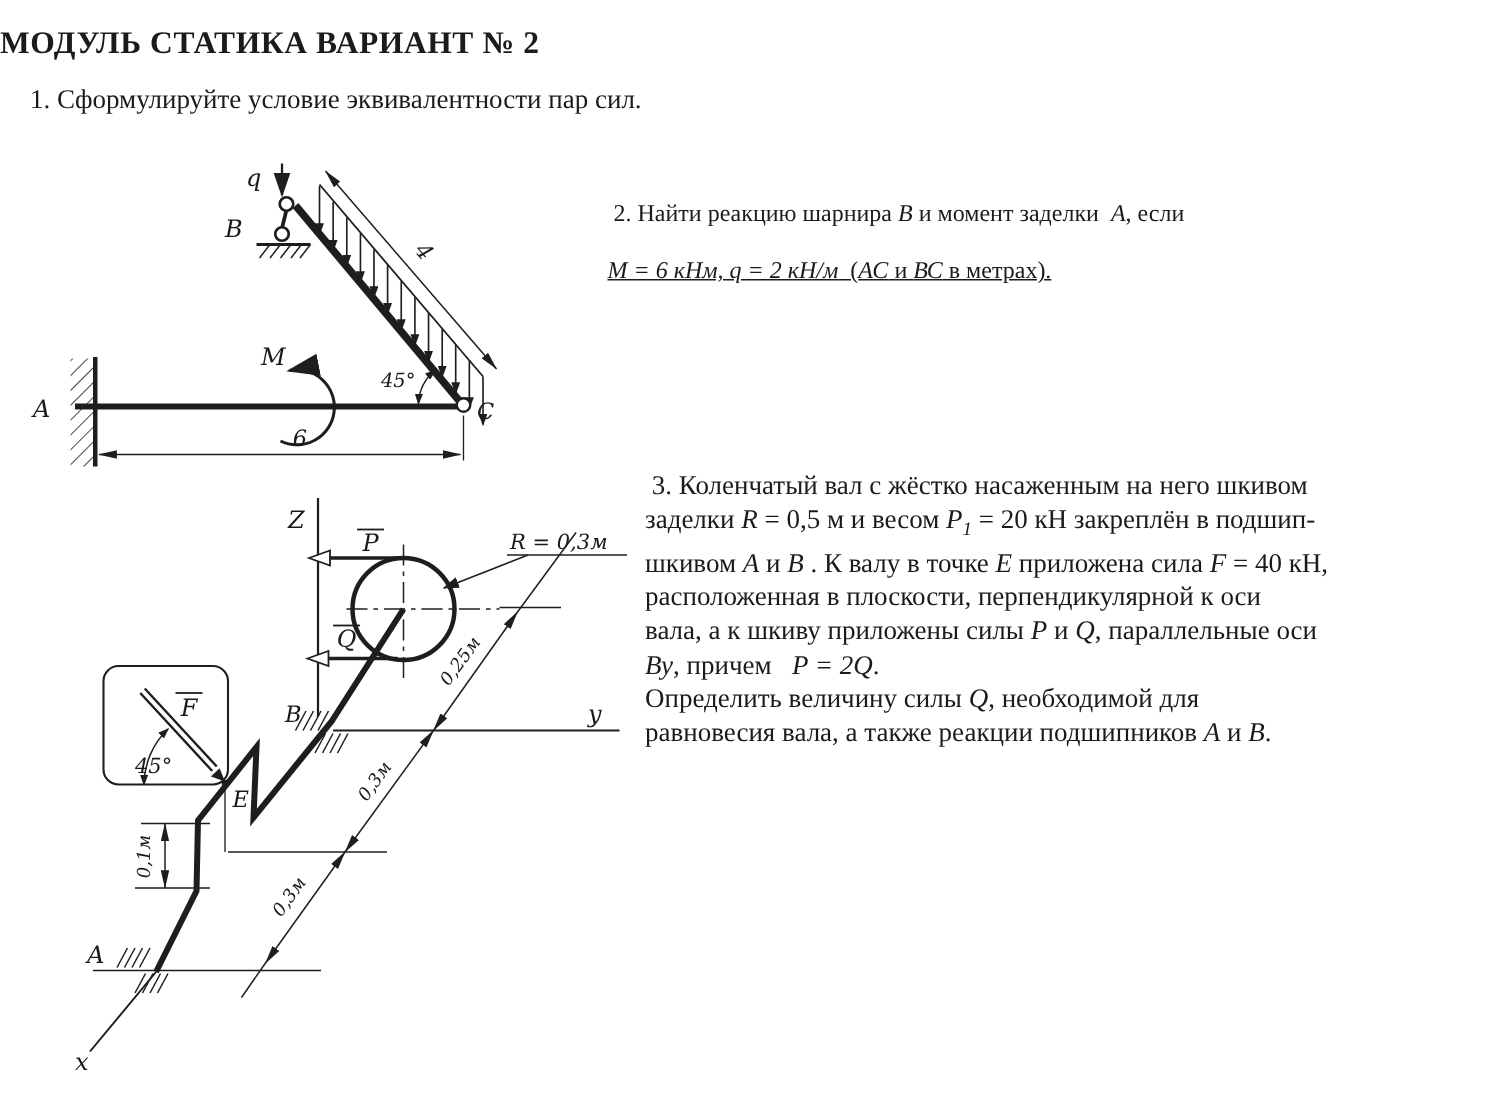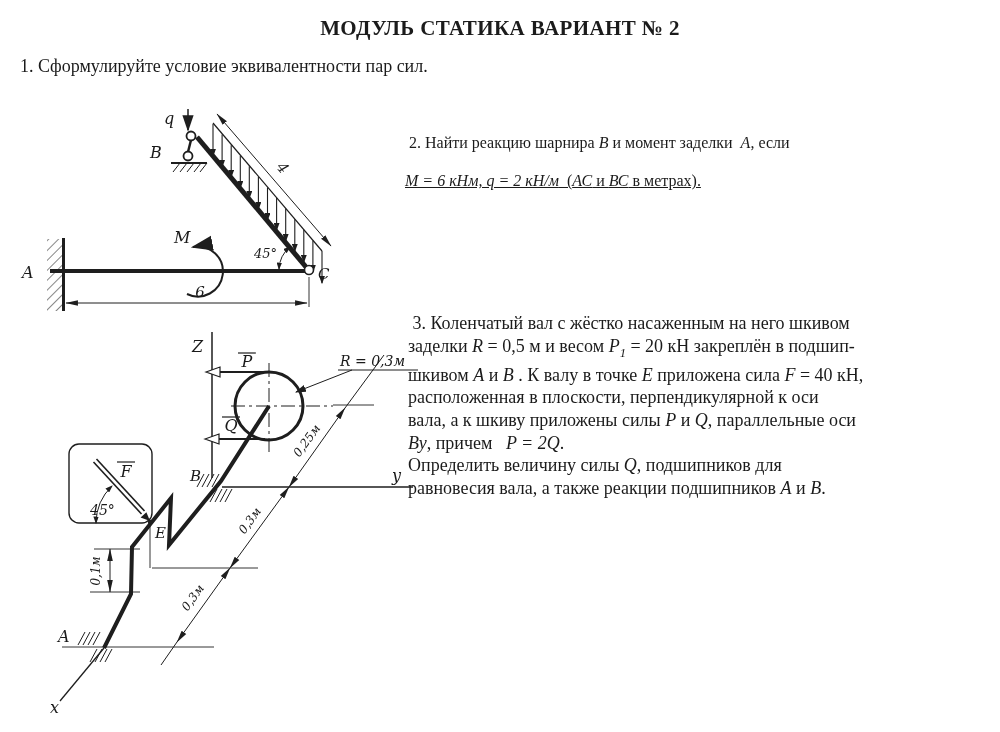--- a/index.html
+++ b/index.html
@@ -1,24 +1,24 @@
 <!DOCTYPE html>
 <html><head>
 <meta charset="utf-8">
 <style>
   html,body{margin:0;padding:0;background:#fff;}
   .page{position:relative;width:1000px;height:732px;background:#fff;overflow:hidden;
         font-family:"Liberation Serif",serif;color:#1b1b1b;}
-  .title{position:absolute;top:16px;left:0;right:0;text-align:center;
+  .title{position:absolute;top:16px;left:0;right:0;
          font-size:21px;font-weight:bold;letter-spacing:.4px;}
   .p1{position:absolute;top:56px;left:20px;font-size:18px;white-space:pre;}
   .p2{position:absolute;top:131px;left:405px;font-size:16px;}
   .p2 .line{white-space:pre;line-height:24px;}
   .p2 .line + .line{margin-top:14px;text-decoration:underline;}
-  .p3{position:absolute;top:312px;left:408px;font-size:18px;}
+  .p3{position:absolute;top:312px;left:430px;font-size:18px;}
   .p3 .line{white-space:pre;line-height:22.6px;}
   .it{font-style:italic;}
   sub{font-size:70%;}
   .diag{position:absolute;}
   .dlabel{font-family:"DejaVu Serif",serif;font-style:italic;fill:#1a1a1a;}
 </style>
 </head>
 <body>
 
 <div class="page">
@@ -31,21 +31,21 @@
     <div class="line"><span class="it">M = 6 кНм, q = 2 кН/м</span><span>  (</span><span class="it">АС</span><span> и </span><span class="it">ВС</span><span> в метрах).</span></div>
   </div>
 
   <div class="p3">
     <div class="line"><span> 3. Коленчатый вал с жёстко насаженным на него шкивом</span></div>
     <div class="line"><span>заделки </span><span class="it">R</span><span> = 0,5 м и весом </span><span class="it">P</span><sub class="it">1</sub><span> = 20 кН закреплён в подшип-</span></div>
     <div class="line"><span>шкивом </span><span class="it">A</span><span> и </span><span class="it">B</span><span> . К валу в точке </span><span class="it">E</span><span> приложена сила </span><span class="it">F</span><span> = 40 кН,</span></div>
     <div class="line"><span>расположенная в плоскости, перпендикулярной к оси</span></div>
     <div class="line"><span>вала, а к шкиву приложены силы </span><span class="it">P</span><span> и </span><span class="it">Q</span><span>, параллельные оси</span></div>
     <div class="line"><span class="it">Ву</span><span>, причем   </span><span class="it">P = 2Q</span><span>.</span></div>
-    <div class="line"><span>Определить величину силы </span><span class="it">Q</span><span>, подшипников для</span></div>
+    <div class="line"><span>Определить величину силы </span><span class="it">Q</span><span>, необходимой для</span></div>
     <div class="line"><span>равновесия вала, а также реакции подшипников </span><span class="it">A</span><span> и </span><span class="it">B</span><span>.</span></div>
   </div>
 
   <svg class="diag" style="left:0;top:95px" width="400" height="228" viewBox="0 95 400 228">
     <defs>
       <pattern id="h1" patternUnits="userSpaceOnUse" width="7" height="7" patternTransform="rotate(45)">
         <line x1="0" y1="0" x2="0" y2="7" stroke="#222" stroke-width="1.1"></line>
       </pattern>
       <marker id="arr" viewBox="0 0 10 8" refX="9" refY="4" markerWidth="11" markerHeight="8.8" orient="auto-start-reverse">
         <path d="M10,4 L0,0.6 L0,7.4 Z" fill="#1e1e1e"></path>

